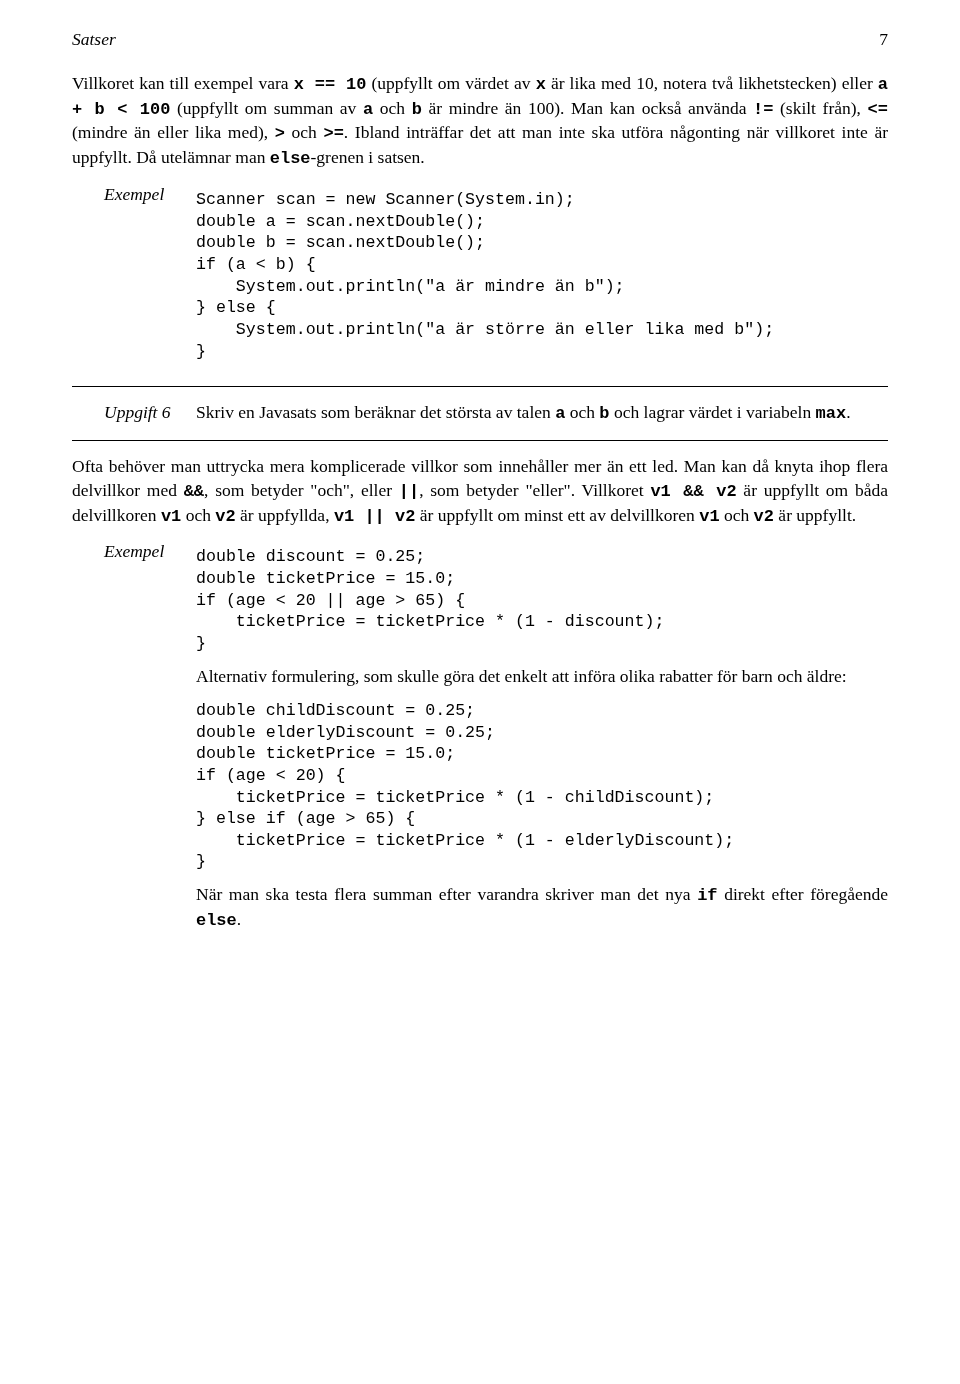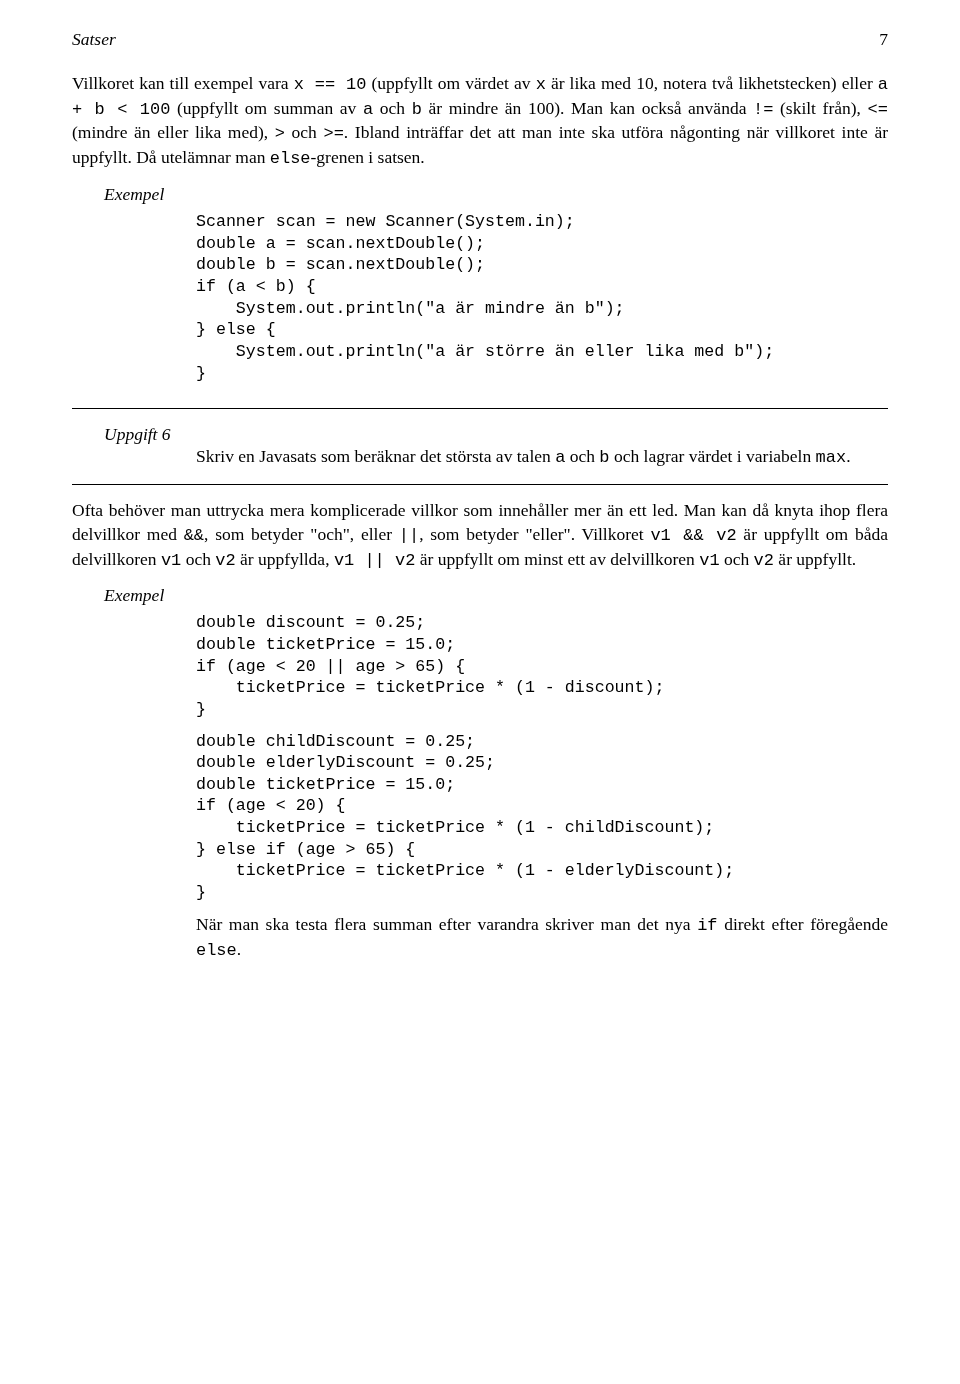--- a/index.html
+++ b/index.html
@@ -24,36 +24,36 @@
     margin-bottom: 20px;
   }
   .page-number { font-style: normal; }
   .para {
     margin: 0 0 12px 0;
     text-align: justify;
   }
   code, .code {
     font-family: "Courier New", Courier, monospace;
     font-size: 0.97em;
+    font-weight: bold;
   }
   .row {
     display: flex;
     align-items: flex-start;
     margin-bottom: 10px;
   }
   .label-col {
     width: 92px;
     flex: 0 0 92px;
     font-style: italic;
     margin-left: 32px;
   }
   .content-col {
     flex: 1;
     text-align: justify;
-    margin-top: 22px;
   }
   .code-block {
     font-family: "Courier New", Courier, monospace;
     white-space: pre;
     margin: 6px 0 10px 0;
     text-align: left;
     font-size: 0.95em;
     line-height: 1.3;
   }
   hr.rule {
@@ -106,20 +106,21 @@
   </p>
 
   <div class="row">
     <div class="label-col">Exempel</div>
     <div class="content-col">
       <div class="code-block">double discount = 0.25;
 double ticketPrice = 15.0;
 if (age &lt; 20 || age &gt; 65) {
     ticketPrice = ticketPrice * (1 - discount);
 }</div>
+      <p class="para">Alternativ formulering, som skulle göra det enkelt att införa olika rabatter för barn och äldre:</p>
       <div class="code-block">double childDiscount = 0.25;
 double elderlyDiscount = 0.25;
 double ticketPrice = 15.0;
 if (age &lt; 20) {
     ticketPrice = ticketPrice * (1 - childDiscount);
 } else if (age &gt; 65) {
     ticketPrice = ticketPrice * (1 - elderlyDiscount);
 }</div>
       <p class="para">
         <span>När man ska testa flera summan efter varandra skriver man det nya </span><code>if</code><span> direkt efter föregående </span><code>else</code><span>.</span>

